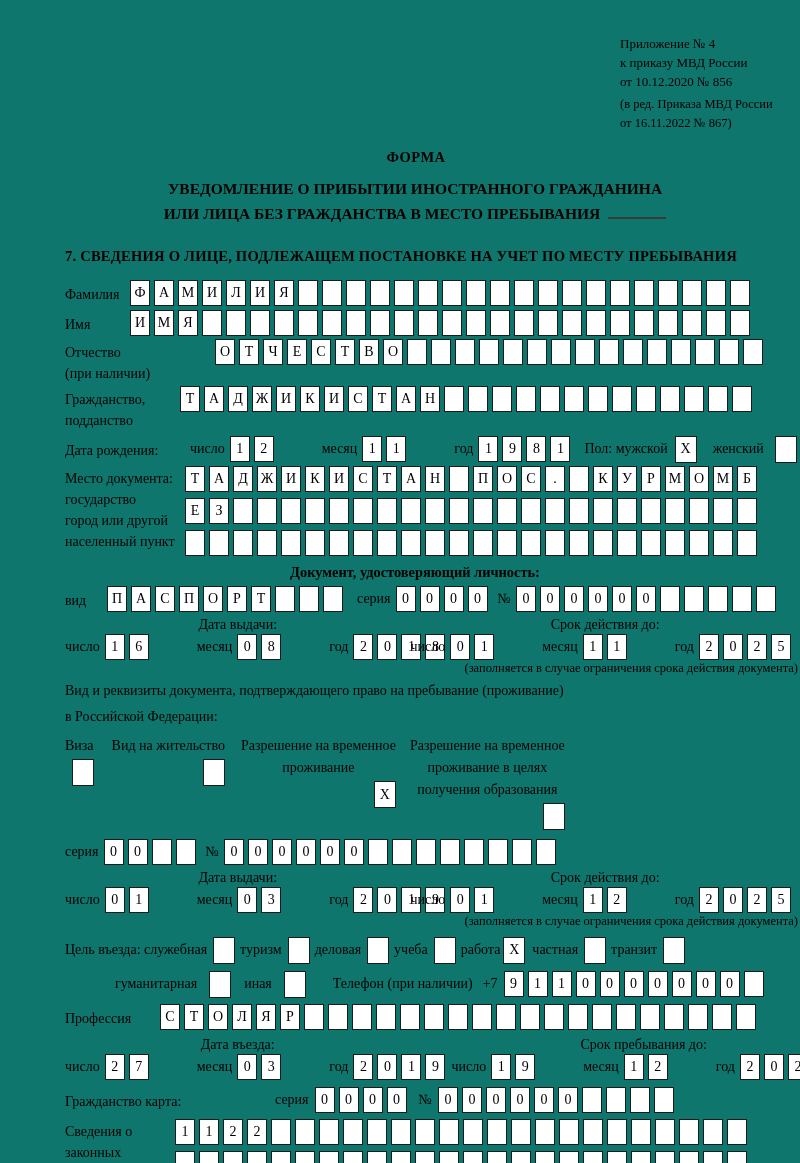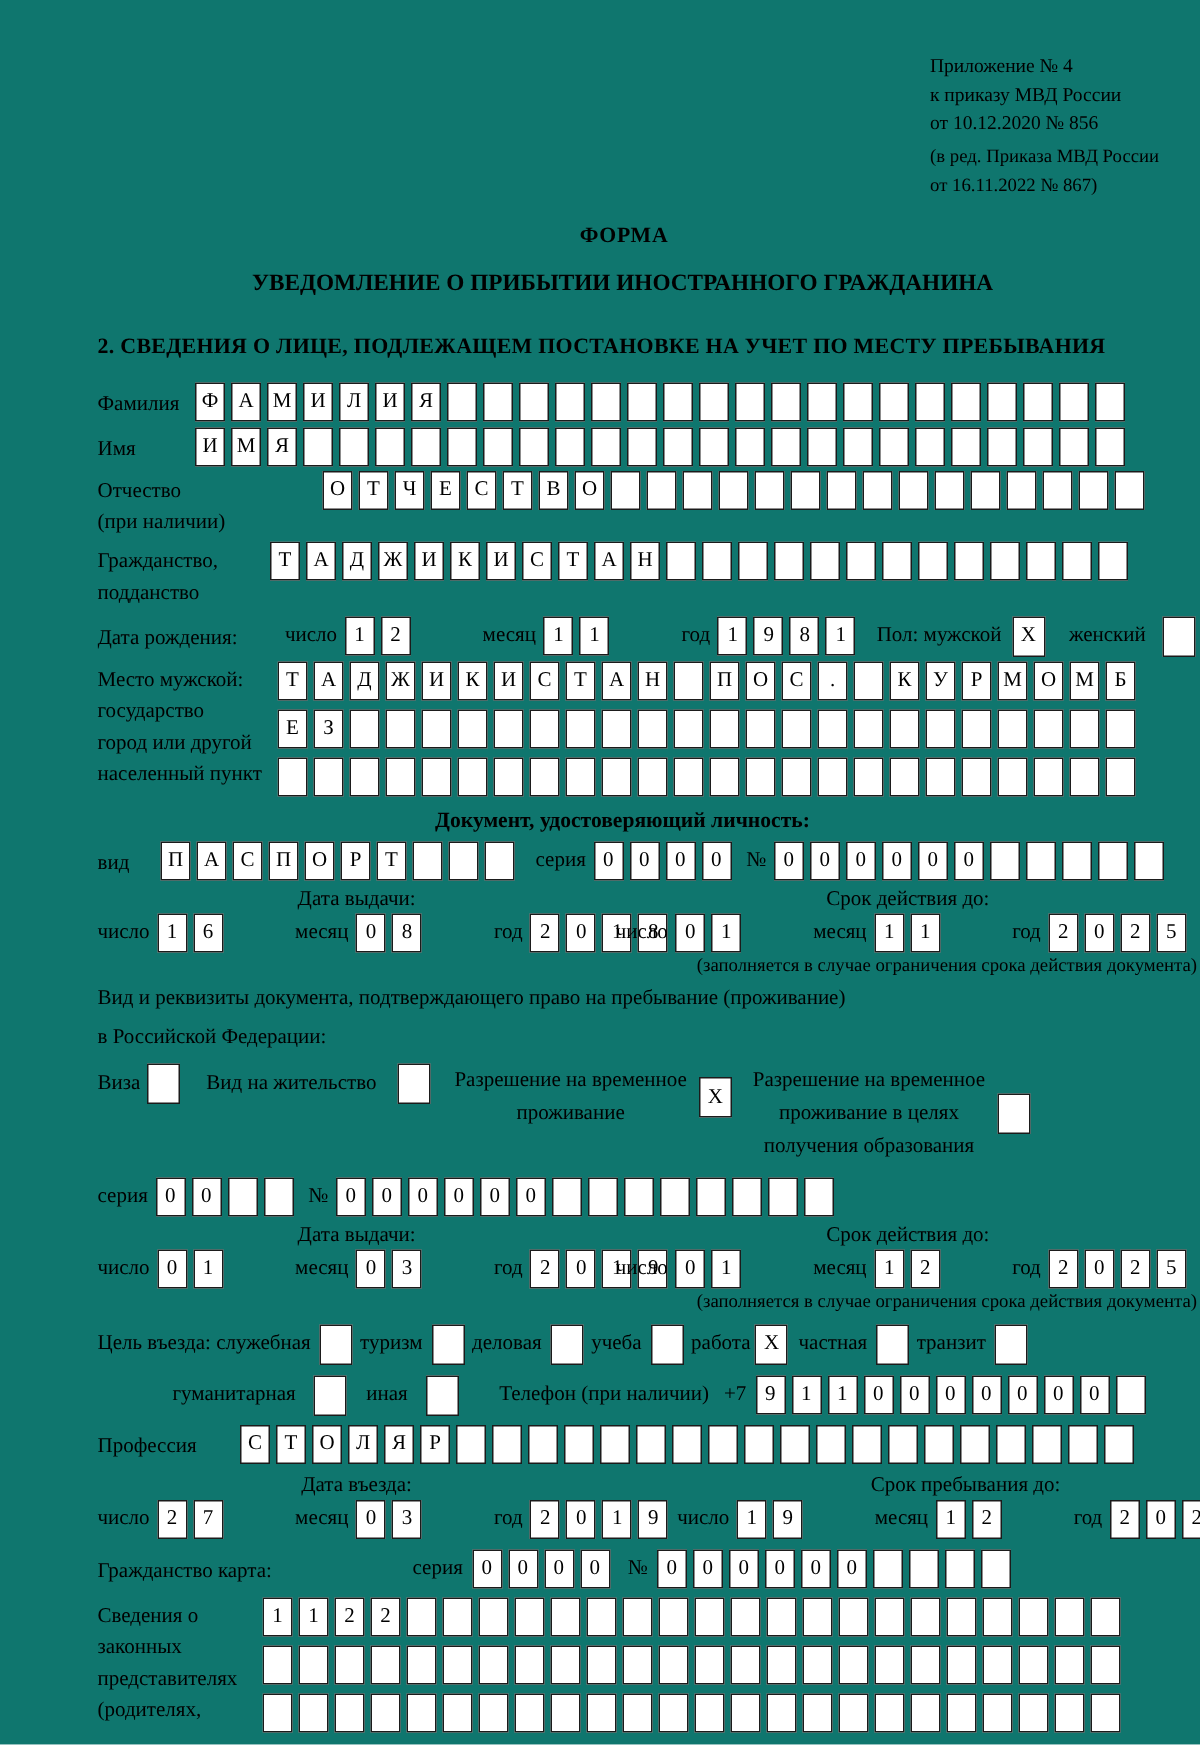--- a/index.html
+++ b/index.html
@@ -39,21 +39,21 @@
   .date-col { width:47%; }
   .date-col.right { width:53%; }
   .date-title { text-align:center; margin-bottom:1px; }
   .date-row { display:flex; align-items:center; }
   .dlabel { margin-right:5px; }
   .dlabel.ml { margin-left:12px;padding-left:32px; }
   .note { text-align:right; font-size:12.5px; margin-top:1px; margin-bottom:4px; padding-right:2px; }
 
   .plain { line-height:22px; margin-top:4px; }
   .opts { display:flex; align-items:flex-start; margin-top:4px; min-height:64px; }
-  .opt { display:flex; align-items:center; }
+  .opt { display:flex; align-items:flex-end;flex-direction:column; }
   .opt .cb { margin-top:2px; }
   .opt-label { line-height:22px; padding-top:3px; }
   .opt-label.c { text-align:center; }
   .g18{margin-left:18px;} .g16{margin-left:16px;} .g14{margin-left:14px;}
 
   .purpose { display:flex; align-items:center; margin-top:6px; min-height:30px; }
   .pp { display:flex; align-items:center; margin-right:5px; }
   .pp .cb { margin-left:6px; }
   .indent50 { margin-left:50px; }
 
@@ -73,23 +73,24 @@
     <div>Приложение № 4</div>
     <div>к приказу МВД России</div>
     <div>от 10.12.2020 № 856</div>
     <div class="ed ed-first">(в ред. Приказа МВД России</div>
     <div class="ed">от 16.11.2022 № 867)</div>
   </div>
   <div class="form-word">ФОРМА</div>
 
   <div class="title">
     <div>УВЕДОМЛЕНИЕ О ПРИБЫТИИ ИНОСТРАННОГО ГРАЖДАНИНА</div>
-  </div>
-
-  <div class="sec-title">2. СВЕДЕНИЯ О ЛИЦЕ, ПОДЛЕЖАЩЕМ ПОСТАНОВКЕ НА УЧЕТ ПО МЕСТУ ПРЕБЫВАНИЯ</div>
+    <div><span>ИЛИ ЛИЦА БЕЗ ГРАЖДАНСТВА В МЕСТО ПРЕБЫВАНИЯ</span><span class="tunder"></span></div>
+  </div>
+
+  <div class="sec-title">7. СВЕДЕНИЯ О ЛИЦЕ, ПОДЛЕЖАЩЕМ ПОСТАНОВКЕ НА УЧЕТ ПО МЕСТУ ПРЕБЫВАНИЯ</div>
 
   <div class="row">
     <span class="lab w65">Фамилия</span>
     <span class="boxes">
         <span class="box">Ф</span>
         <span class="box">А</span>
         <span class="box">М</span>
         <span class="box">И</span>
         <span class="box">Л</span>
         <span class="box">И</span>
@@ -233,21 +234,21 @@
         <span class="box">1</span>
       </span>
     <span class="dlabel" style="margin-left:10px;">Пол: мужской</span>
     <span class="cb" style="margin-left:2px;">X</span>
     <span class="dlabel" style="margin-left:16px;">женский</span>
     <span class="cb" style="margin-left:6px;"></span>
   </div>
 
   <div class="legal" style="margin-top:2px;">
     <span class="lab-block w120">
-      <div>Место мужской:</div>
+      <div>Место документа:</div>
       <div>государство</div>
       <div>город или другой</div>
       <div>населенный пункт</div>
     </span>
     <span class="stack">
       <span class="row boxes">
           <span class="box">Т</span>
           <span class="box">А</span>
           <span class="box">Д</span>
           <span class="box">Ж</span>

